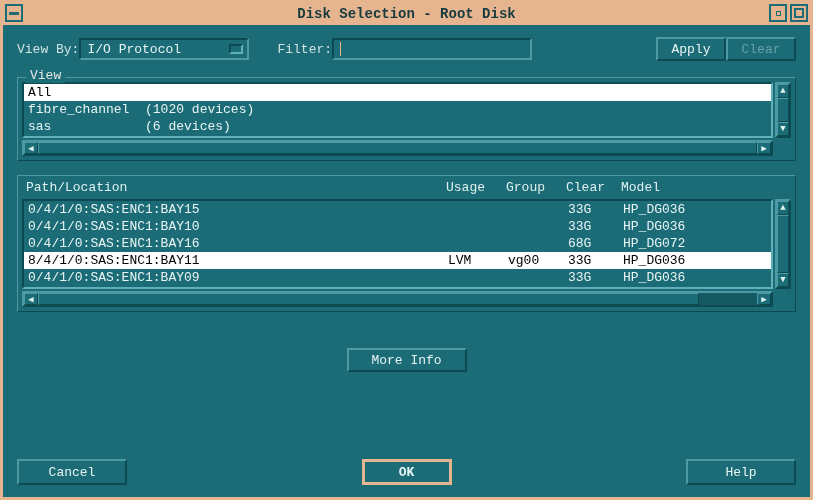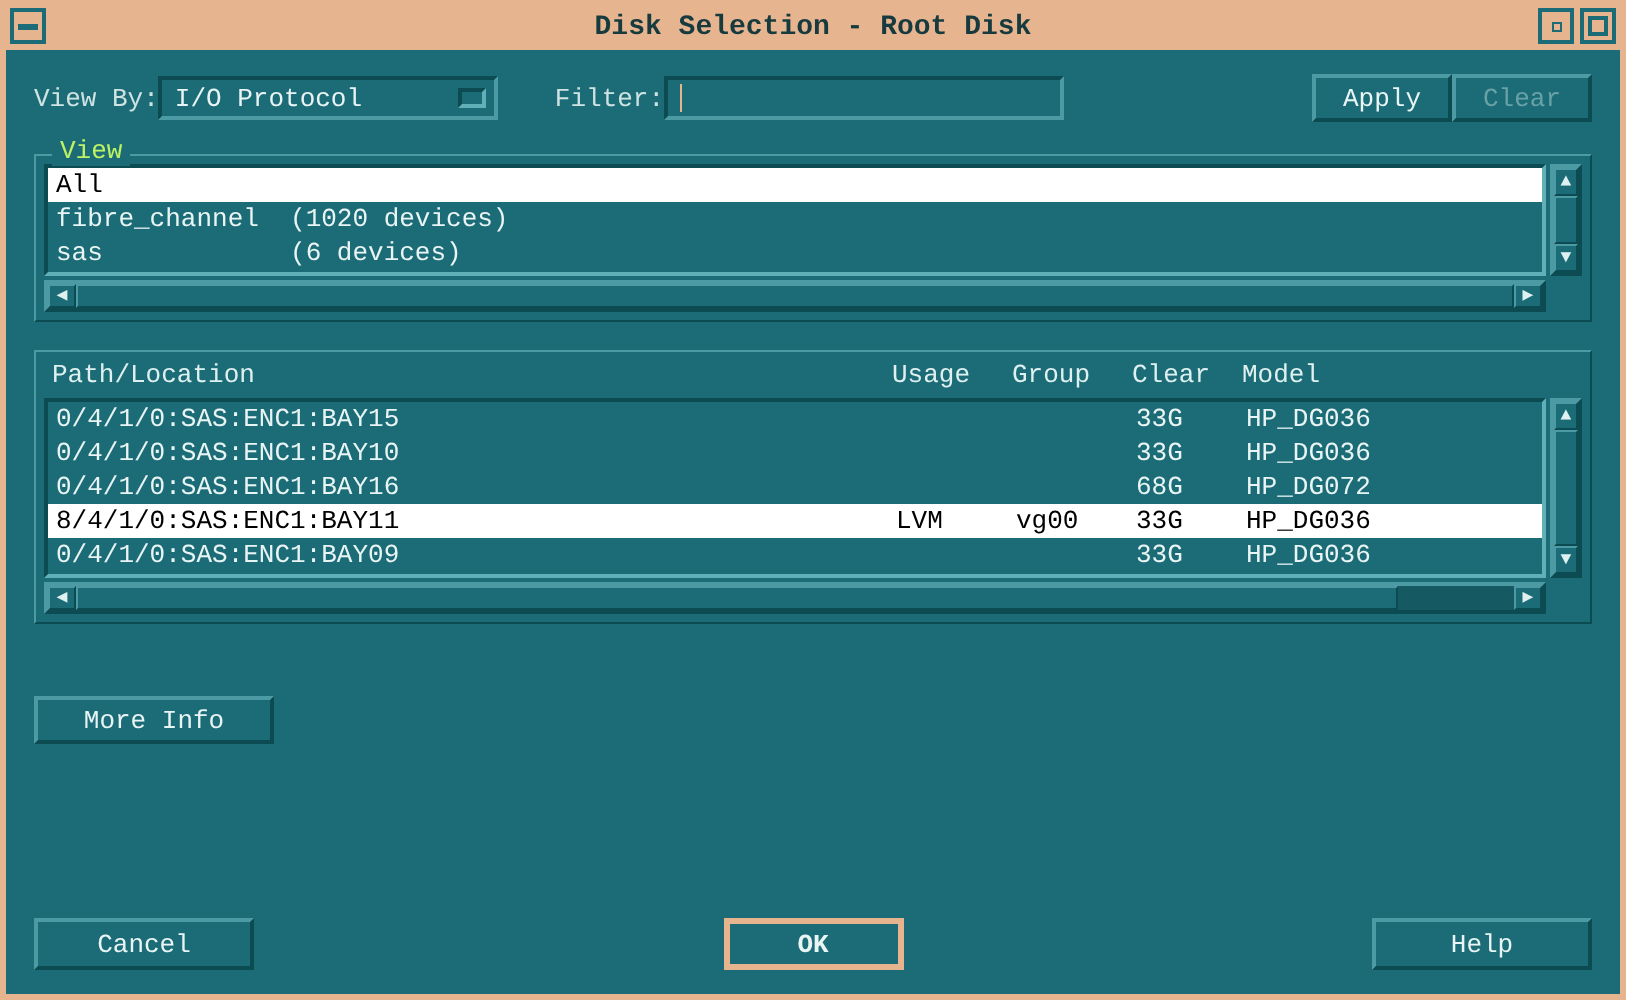--- a/index.html
+++ b/index.html
@@ -112,21 +112,21 @@
     border-right: 1px solid #0d4b52;
     padding: 4px 4px 4px 4px;
     margin-bottom: 6px;
     position: relative;
   }
   .group-title {
     position: absolute;
     top: -10px; left: 8px;
     background: #1b6c76;
     padding: 0 4px;
-    color: #bef264;
+    color: #e5e5e5;
   }
   .listbox-wrap {
     display: flex;
     flex-direction: column;
     border-radius: 12px;
   }
   .listbox-row {
     display: flex;
   }
   .listbox {
@@ -206,21 +206,21 @@
   .col-size  { flex: 0 0 55px; text-align: left; }
   .col-model { flex: 1; text-align: left; }
   .tbl-row {
     display: flex;
     padding: 0 4px;
     line-height: 17px;
     white-space: pre;
   }
   .tbl-row.selected { background: #ffffff; color: #000000; }
   .center-btn-row {
-    display: flex; margin: 36px 0 27px 0;
+    display: flex; justify-content: center; margin: 36px 0 27px 0;
   }
   .footer {
     position: absolute;
     left: 14px; right: 14px; bottom: 12px;
     display: flex; justify-content: space-between; align-items: center;
   }
   .footer .btn { min-width: 110px; height: 26px; }
   .footer .btn.ok { min-width: 90px; }
 </style>
 </head>

